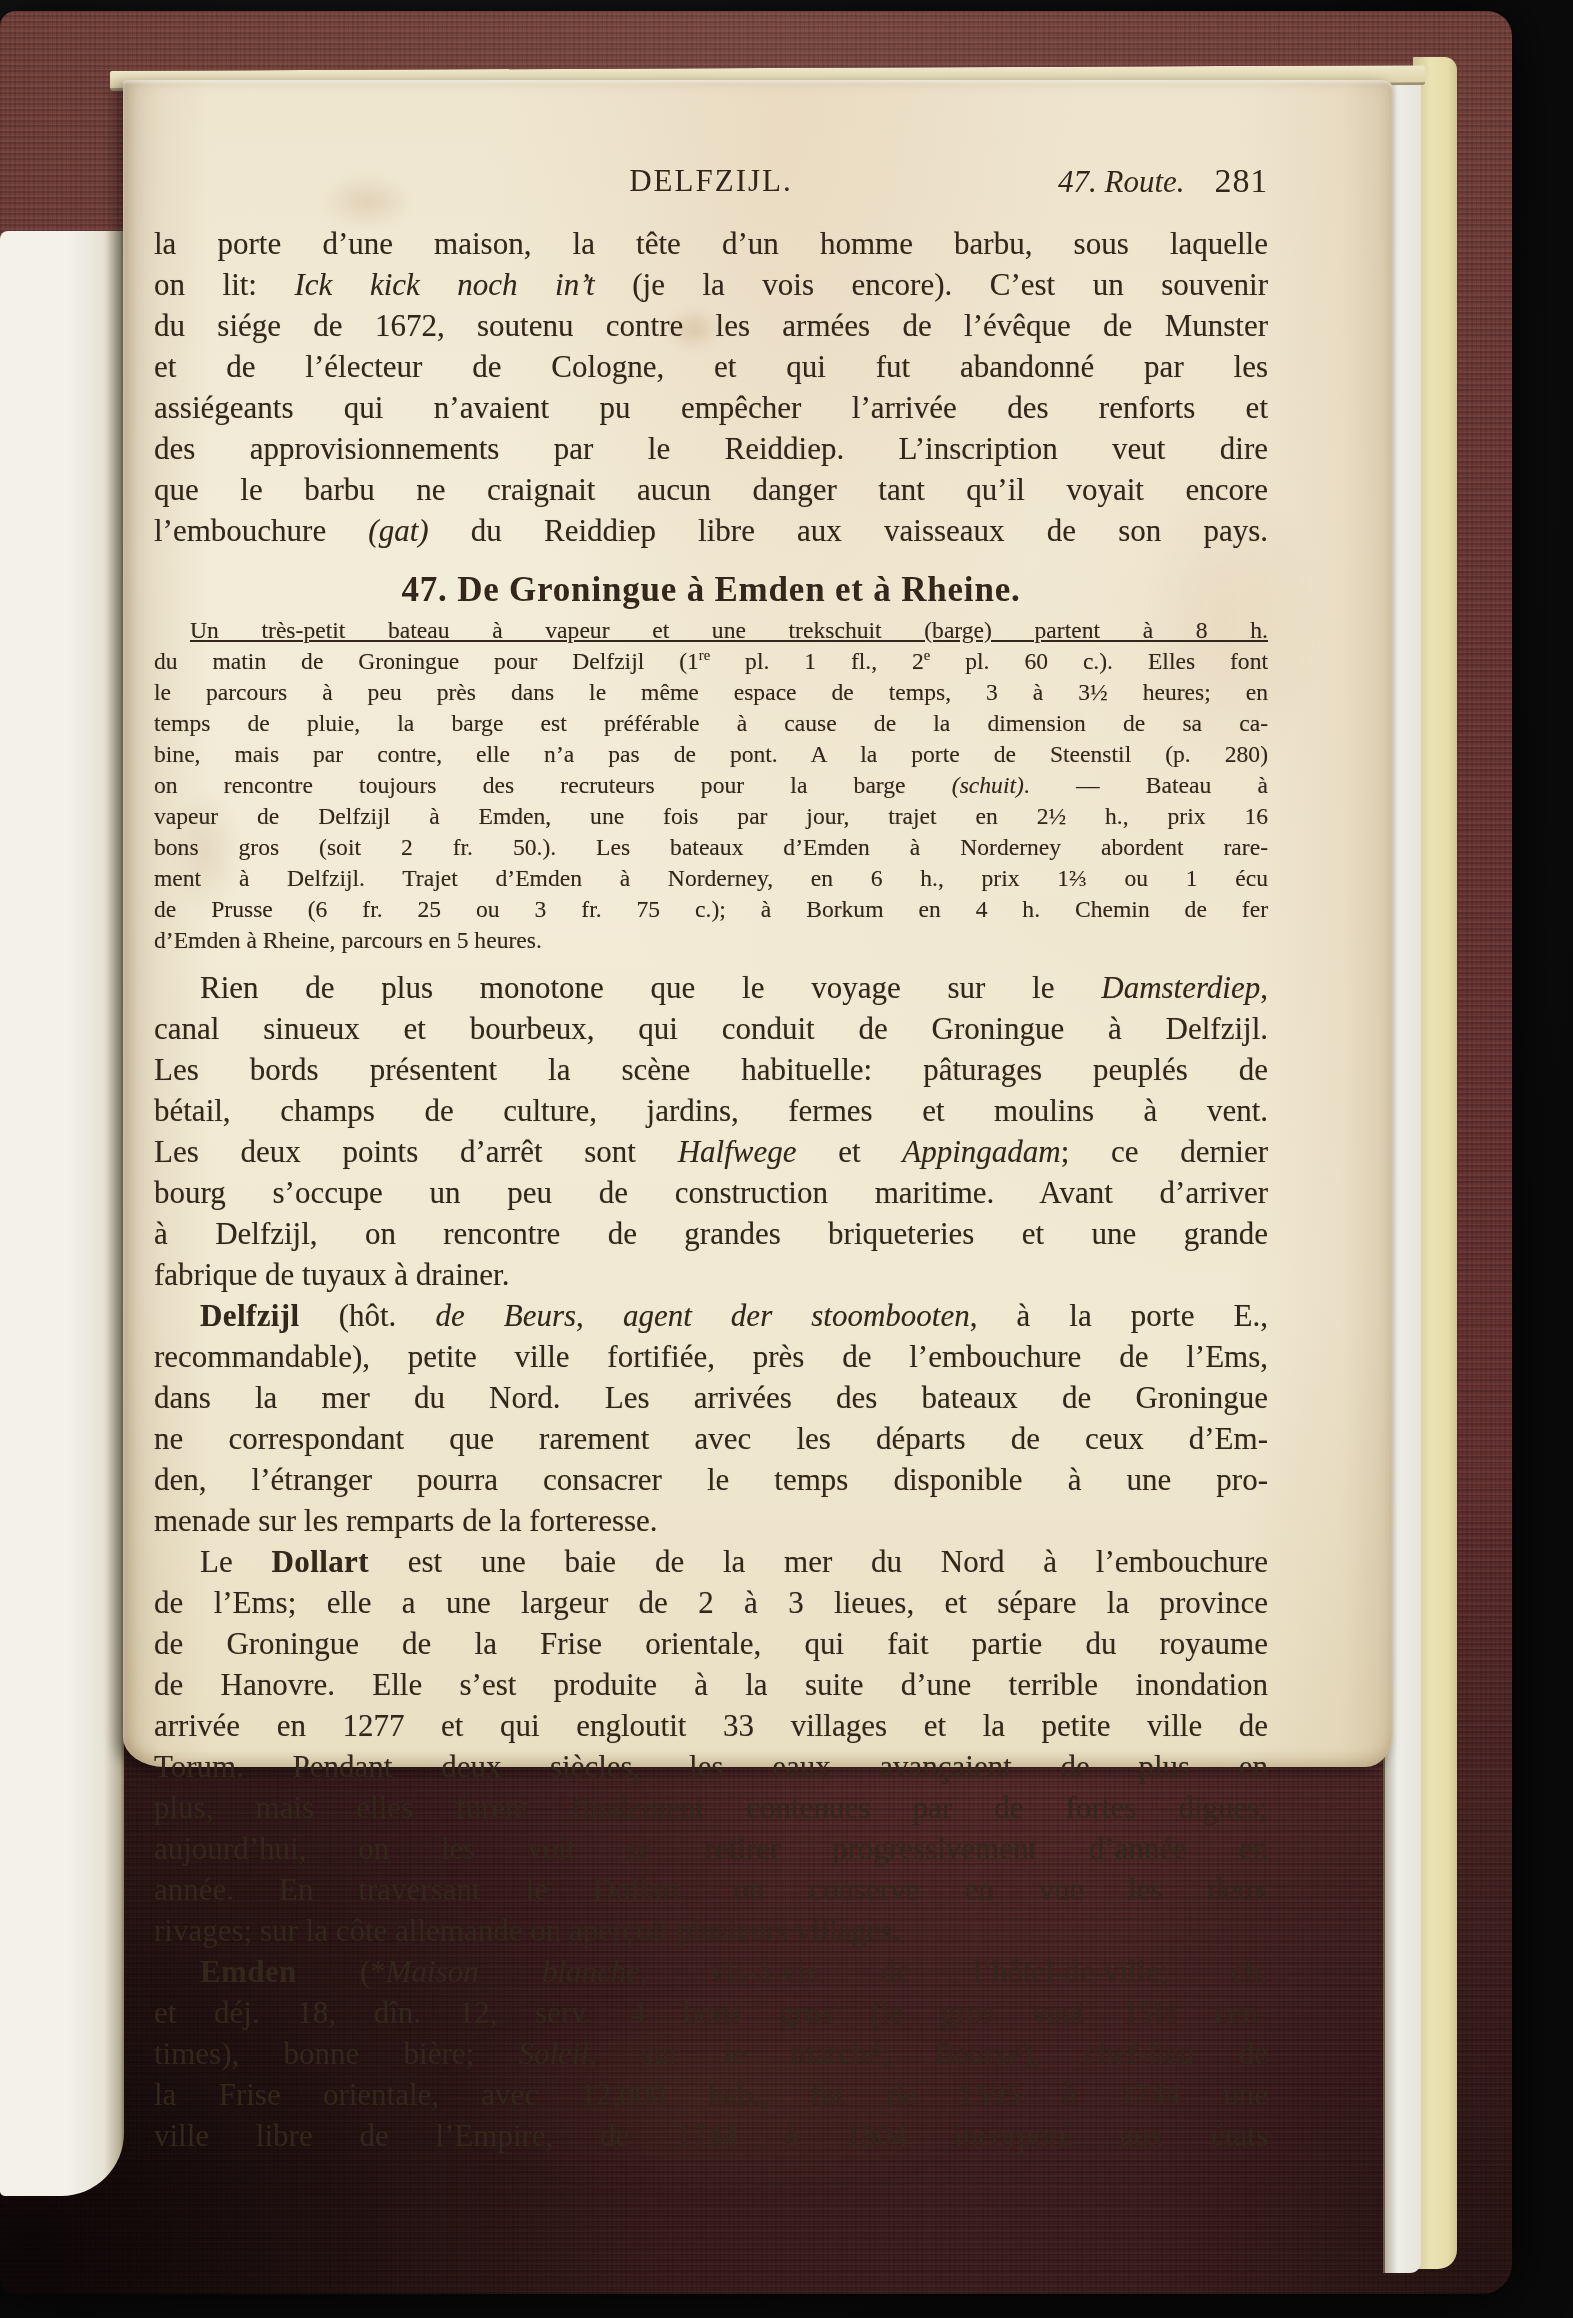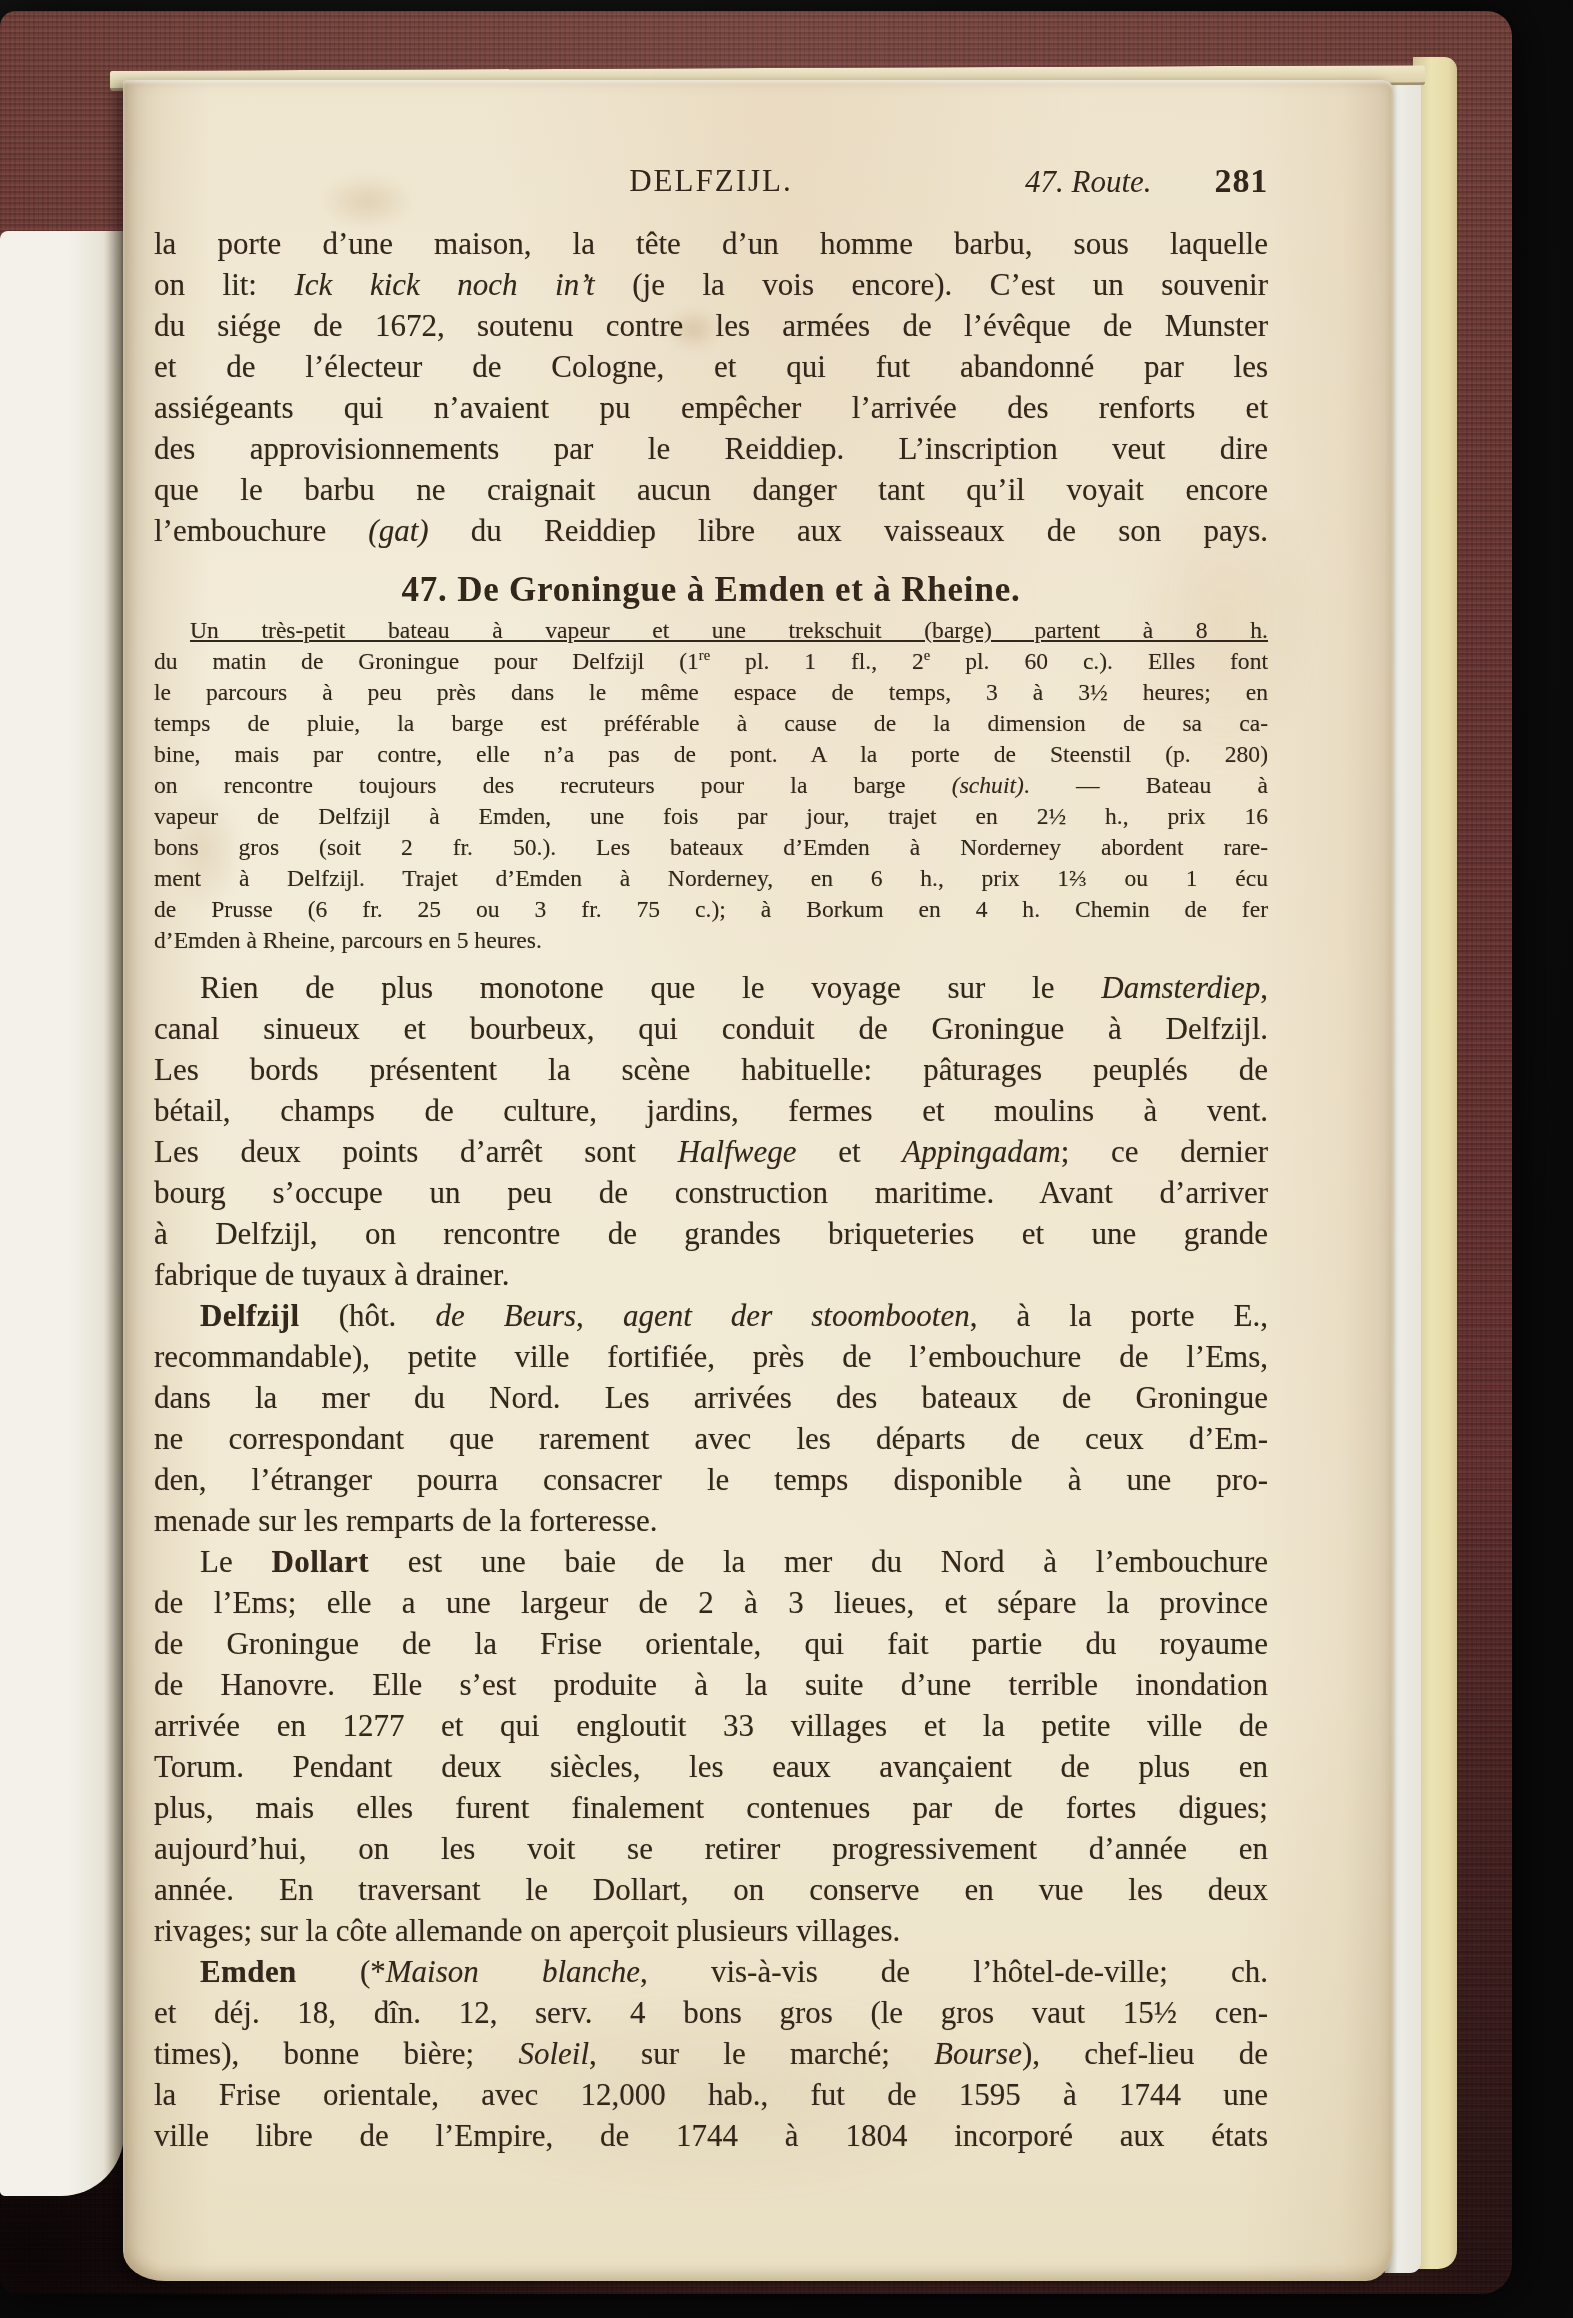--- a/index.html
+++ b/index.html
@@ -33,21 +33,21 @@
     border-radius:7.9px 0 63px 4.7px;
     background:linear-gradient(90deg,#f3f1ea 55%,#e6e2d4 84%,#b6ac94 97%,#857a63);}
 
   
   .top-sliver{position:absolute;left:110px;top:68px;width:1315px;height:17.3px;
     transform:rotate(-.25deg);
     background:linear-gradient(180deg,#efe7ca,#ddd2ab);
     border-bottom:3.1px solid rgba(80,60,30,.5);border-radius:3.1px;}
 
   
-  .main-page{position:absolute;left:123px;top:80px;width:1270px;height:2201px;
+  .main-page{position:absolute;left:123px;top:80px;width:1270px;height:1687px;
     border-radius:3.1px 9.4px 27px 42px / 3.1px 9.4px 35px 30px;
     background:
       radial-gradient(ellipse at 52% 4%, rgba(205,160,115,.16), transparent 32%),
       radial-gradient(ellipse at 90% 30%, rgba(210,170,120,.10), transparent 45%),
       linear-gradient(90deg, rgba(110,80,40,.20), rgba(160,125,75,.10) 3%, transparent 7%),
       linear-gradient(270deg, rgba(130,95,45,.22), rgba(175,135,85,.10) 4%, transparent 12%),
       linear-gradient(180deg,#efe6d0,#f3ecd9 28%,#f1e9d3 72%,#e9dfc3);
     box-shadow:-6.3px 4.7px 12.6px rgba(0,0,0,.38),
       inset 0 2.4px 3.1px rgba(255,255,255,.5),
       inset 0 -6.3px 14px rgba(120,90,40,.22),
@@ -59,21 +59,21 @@
   .s3{left:1007px;top:378px;width:189px;height:330px;background:radial-gradient(ellipse,rgba(175,125,65,.10),transparent 70%);}
   .s4{left:299px;top:1904px;width:598px;height:220px;background:radial-gradient(ellipse,rgba(150,110,60,.08),transparent 70%);}
   .s5{left:47px;top:708px;width:71px;height:126px;background:radial-gradient(ellipse,rgba(150,105,55,.14),transparent 70%);}
 
   
   .text{position:absolute;left:31px;top:82px;width:1114px;color:#33271c;}
   .header-row{position:relative;height:38px;font-size:31px;line-height:38px;}
   .h-title{position:absolute;left:0;right:0;text-align:center;letter-spacing:2px;}
   .h-right{position:absolute;right:0;top:0;white-space:nowrap;}
   .h-route{font-style:italic;margin-right:30px;}
-  .h-num{font-weight:bold;font-size:34px;letter-spacing:0.8px;margin-left:33px;}
+  .h-num{font-weight:normal;font-size:34px;letter-spacing:0.8px;}
 
   .section-heading{font-size:35px;font-weight:bold;text-align:center;
     letter-spacing:0.8px;margin-top:15.7px;margin-bottom:2px;line-height:46px;}
 
   .line{text-align:justify;text-align-last:justify;text-justify:inter-word;
     text-shadow:0 0 0.8px rgba(60,40,20,.35);}
   .para.main .line{font-size:31px;line-height:41px;}
   .para.small .line{font-size:23.6px;line-height:31px;}
   .line.no-just{text-align-last:left;}
   .para.main .line.indent{text-indent:46px;}

